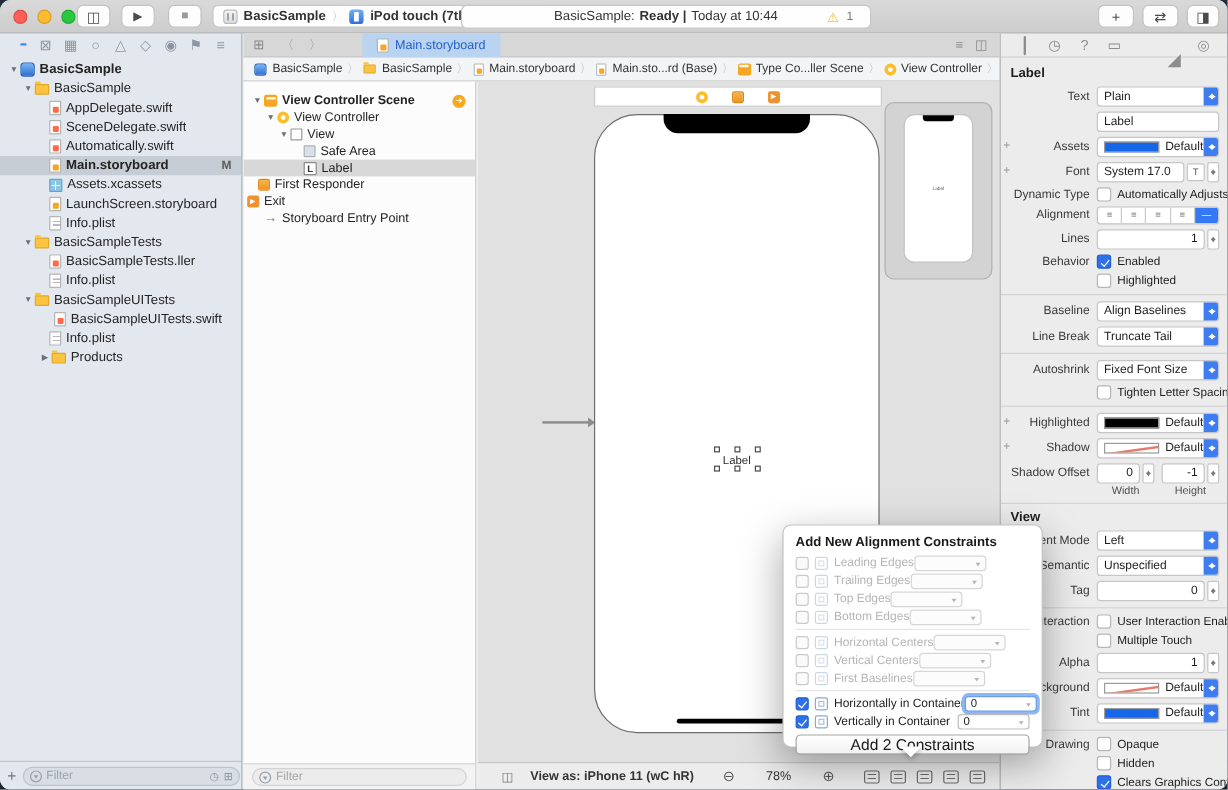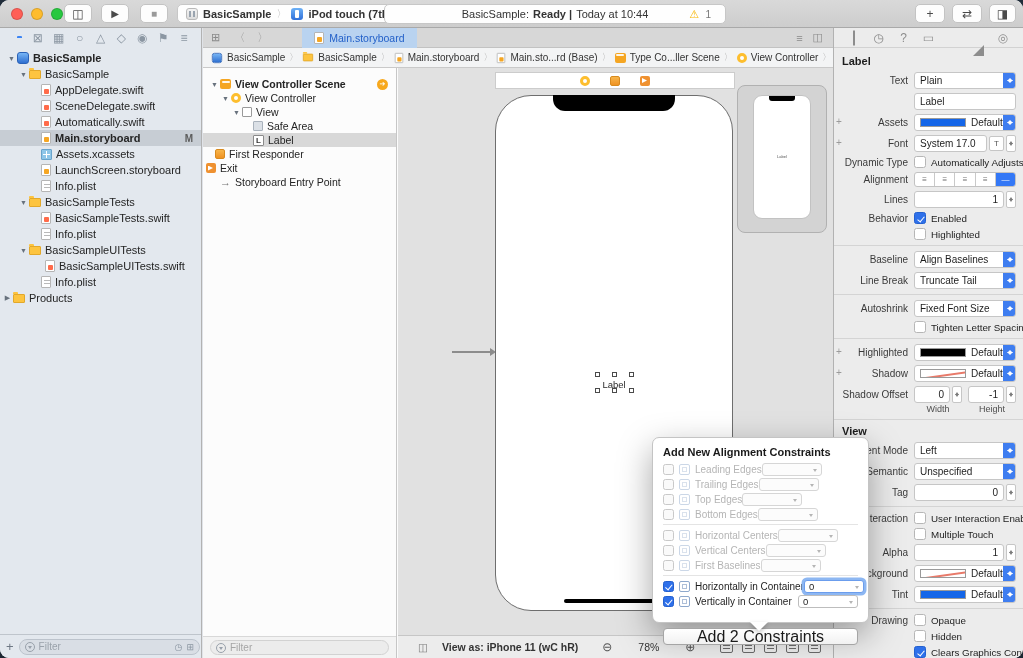--- a/index.html
+++ b/index.html
@@ -151,21 +151,21 @@
   .pic{width:11px;height:11px;border:1px solid #8ea8cc;border-radius:2px;background:#fff;margin:0 5px;flex:none;position:relative}
   .pic::after{content:"";position:absolute;left:2px;top:2px;right:2px;bottom:2px;border:1px solid #aebfd8}
   .prow.dis .pic{opacity:.45}
   .plabel{font-size:10px;color:#1d1d1d;flex:1;white-space:nowrap}
   .prow.dis .plabel{color:#b5b5b5}
   .pdd{width:60px;height:13px;border:1px solid #d6d6d6;border-radius:3px;background:#fcfcfc;position:relative;flex:none;font-size:9.5px;color:#1d1d1d;display:flex;align-items:center;padding-left:4px}
   .pdd::after{content:"";position:absolute;right:4px;top:5px;border:2.5px solid transparent;border-top:3px solid #b5b5b5}
   .pdd.en{border-color:#bdbdbd;background:#fff}
   .pdd.foc{box-shadow:0 0 0 2.5px #8db7f2;border-color:#6b9ded}
   .pdiv{height:1px;background:#e4e4e4;margin:3px 0}
-  .pbtn{margin-top:20px;height:17px;border:1px solid #a5a5a5;border-radius:4px;background:linear-gradient(#fff,#f1f1f1);display:flex;align-items:center;justify-content:center;font-size:16px;color:#1a1a1a}
+  .pbtn{margin-top:4px;height:17px;border:1px solid #a5a5a5;border-radius:4px;background:linear-gradient(#fff,#f1f1f1);display:flex;align-items:center;justify-content:center;font-size:13px;color:#1a1a1a}
   .cbsm{width:11px;height:11px;border:1px solid #c9c9c9;background:#fafafa;border-radius:2.5px;flex:none;position:relative}
   .cbsm.on{background:#2e70ea;border-color:#2360cf}
   .cbsm.on::after{content:"";position:absolute;left:3px;top:1px;width:3px;height:5.5px;border:solid #fff;border-width:0 1.5px 1.5px 0;transform:rotate(40deg)}
 </style>
 </head>
 <body>
 
 <div id="win">
 
   <div class="abs titlebar">
@@ -260,40 +260,40 @@
           <span class="fi i-page i-plist"></span>
           <span class="tlabel">Info.plist</span>
         </div>
       <div class="trow" style="padding-left:18px">
           <span class="dis">▼</span>
           <span class="fi i-folder"></span>
           <span class="tlabel">BasicSampleTests</span>
         </div>
       <div class="trow" style="padding-left:41px">
           <span class="fi i-page i-swift"></span>
-          <span class="tlabel">BasicSampleTests.swift</span>
+          <span class="tlabel">BasicSampleTests.ller</span>
         </div>
       <div class="trow" style="padding-left:41px">
           <span class="fi i-page i-plist"></span>
           <span class="tlabel">Info.plist</span>
         </div>
       <div class="trow" style="padding-left:18px">
           <span class="dis">▼</span>
           <span class="fi i-folder"></span>
           <span class="tlabel">BasicSampleUITests</span>
         </div>
       <div class="trow" style="padding-left:45px">
           <span class="fi i-page i-swift"></span>
           <span class="tlabel">BasicSampleUITests.swift</span>
         </div>
       <div class="trow" style="padding-left:41px">
           <span class="fi i-page i-plist"></span>
           <span class="tlabel">Info.plist</span>
         </div>
-      <div class="trow" style="padding-left:2px">
+      <div class="trow" style="padding-left:32px">
           <span class="dis">▶</span>
           <span class="fi i-folder"></span>
           <span class="tlabel">Products</span>
         </div>
     </div>
     <div class="abs navbottom">
       <span style="font-size:13px;color:#6e7884">+</span>
       <div class="filterpill">
         <span class="fico"></span>
         <input placeholder="Filter" style="">

